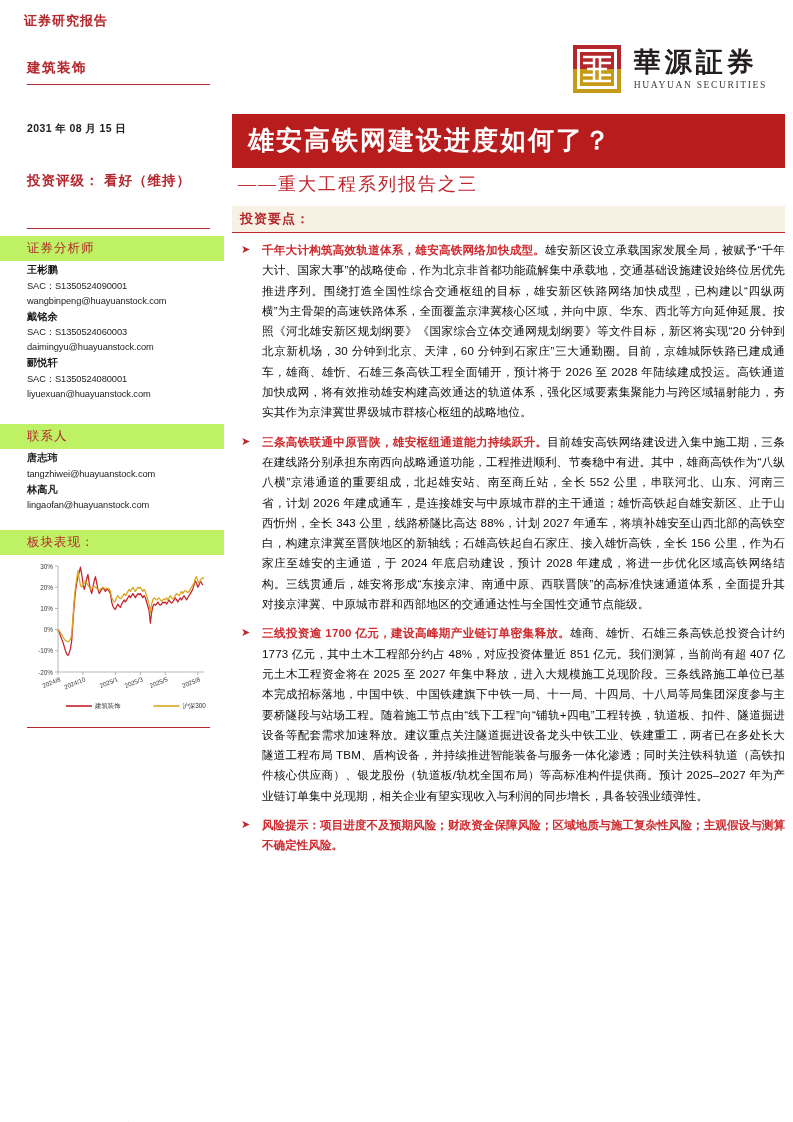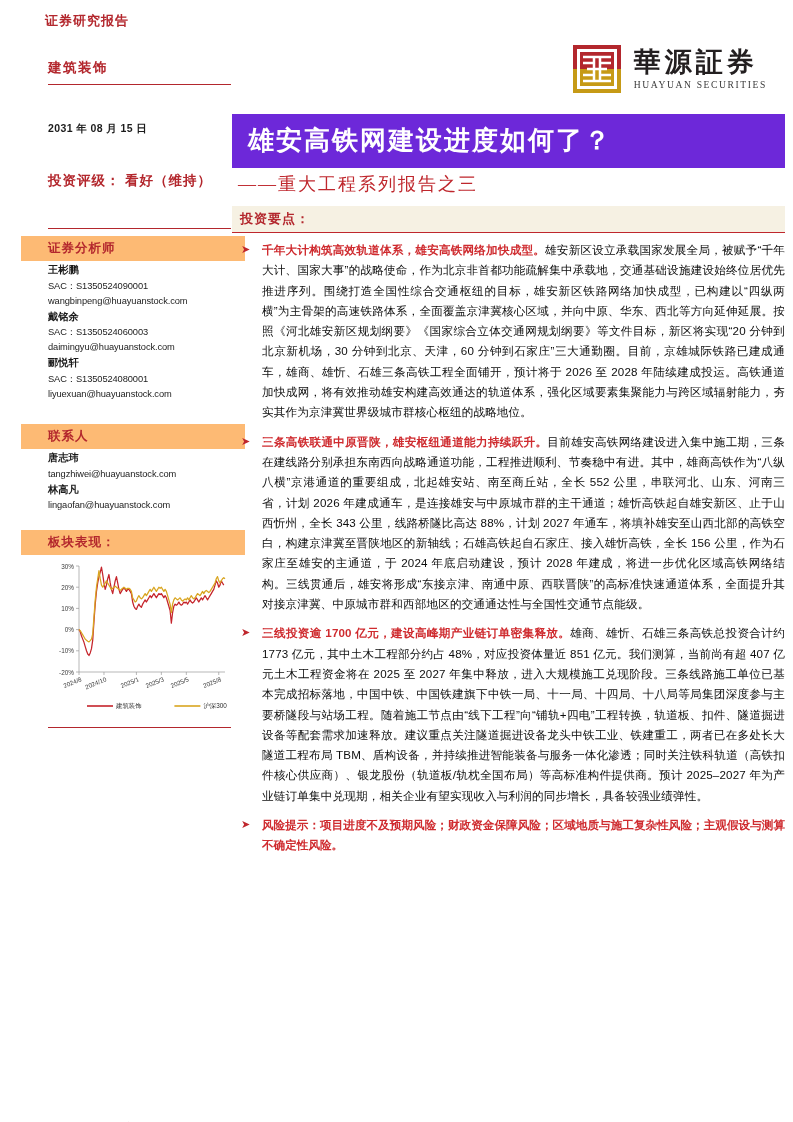--- a/index.html
+++ b/index.html
@@ -22,21 +22,20 @@
 
   
   .left-col {
     position: absolute;
     left: 0;
     top: 0;
     width: 224px;
     height: 1008px;
     padding: 0;
     box-sizing: border-box;
-    margin-left: 21px;
   }
   .kicker {
     position: absolute;
     left: 24px;
     top: 12px;
     font-size: 13px;
     font-weight: bold;
     color: #b3272d;
     letter-spacing: 1px;
     font-family: "Liberation Serif", serif;
@@ -86,23 +85,23 @@
     position: absolute;
     left: 27px;
     top: 228px;
     width: 183px;
     border: 0;
     border-top: 1.4px solid #b3272d;
     margin: 0;
   }
 
   .sec-head {
-    background: #fdba74;
+    background: #bef264;
     font-size: 12.5px;
-    font-weight: bold;
+    font-weight: normal;
     color: #b3272d;
     letter-spacing: 1px;
     padding: 4px 0 4px 27px;
     font-family: "Liberation Serif", serif;
   }
   .analysts-head { position: absolute; left: 0; top: 236px; width: 224px; box-sizing: border-box; }
   .contacts-head { position: absolute; left: 0; top: 424px; width: 224px; box-sizing: border-box; }
   .sector-head   { position: absolute; left: 0; top: 530px; width: 224px; box-sizing: border-box; }
 
   .people-list {
@@ -180,21 +179,21 @@
     letter-spacing: 1.6px;
     margin-top: 4px;
     font-family: "Liberation Serif", serif;
   }
 
   .title-band {
     position: absolute;
     left: 8px;
     top: 114px;
     width: 553px;
-    background: #6d28d9;
+    background: #b91c1c;
     color: #ffffff;
     font-size: 26px;
     font-weight: bold;
     letter-spacing: 2px;
     padding: 9px 11px 10px 16px;
     box-sizing: border-box;
     font-family: "Liberation Serif", serif;
   }
   .subtitle {
     position: absolute;

